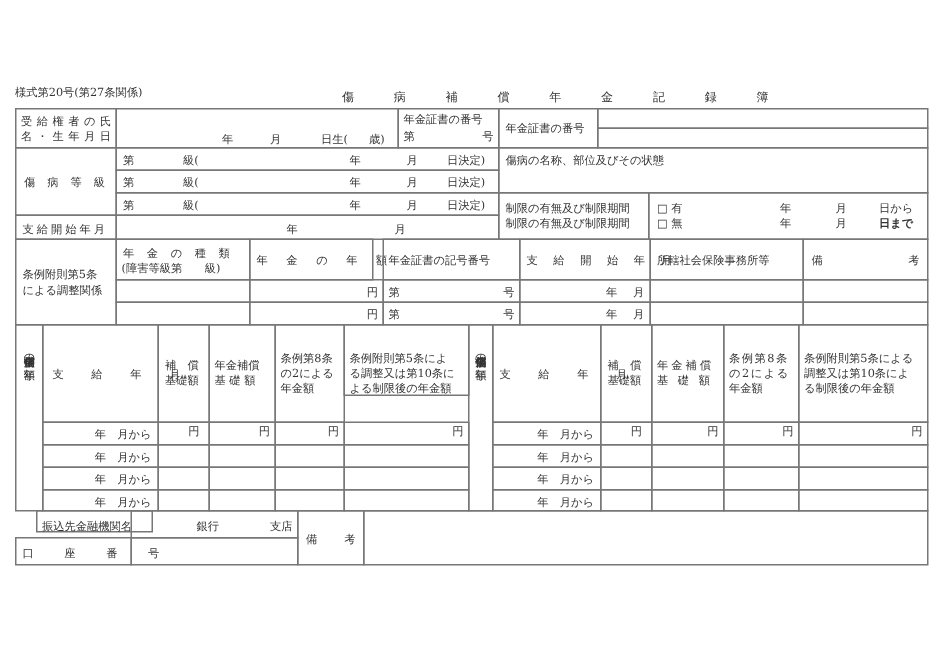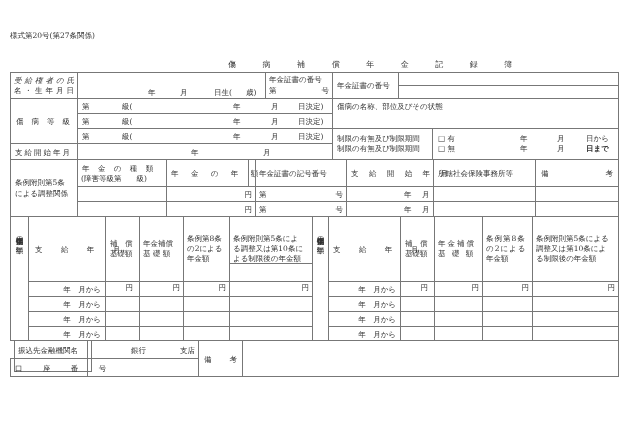--- a/index.html
+++ b/index.html
@@ -7,25 +7,25 @@
   .abs{position:absolute;}
   .cell{position:absolute;box-sizing:border-box;border:1px solid #777;}
   .t{position:absolute;white-space:nowrap;font-size:7.5px;line-height:9px;color:#333;}
   .sp{letter-spacing:5px;}
   .vert{writing-mode:vertical-rl;text-orientation:upright;letter-spacing:0px;font-size:7.5px;line-height:9px;}
   .title{font-size:8px;letter-spacing:12px;text-align:center;}
 </style>
 </head>
 <body>
 
-<div class="t" style="left:10px;top:31px;">様式第20号(第27条関係)</div>
+<div class="t" style="left:10px;top:57px;">様式第20号(第27条関係)</div>
 <div class="t title" style="left:228px;top:60px;">傷 病 補 償 年 金 記 録 簿</div>
 
 <div class="cell" style="left:10px;top:72px;width:68px;height:27px;">
-  <div class="t sp" style="left:3px;top:3px;letter-spacing:3px;font-style:italic;">受給権者の氏</div>
+  <div class="t sp" style="left:3px;top:3px;letter-spacing:3px;">受給権者の氏</div>
   <div class="t sp" style="left:3px;top:13px;letter-spacing:3px;">名・生年月日</div>
 </div>
 <div class="cell" style="left:77px;top:72px;width:189px;height:27px;">
   <div class="t" style="left:70px;top:15px;">年</div>
   <div class="t" style="left:102px;top:15px;">月</div>
   <div class="t" style="left:136px;top:15px;">日生(</div>
   <div class="t" style="left:168px;top:15px;">歳)</div>
 </div>
 <div class="cell" style="left:265px;top:72px;width:68px;height:27px;">
   <div class="t" style="left:3px;top:2px;">年金証書の番号</div>
@@ -272,21 +272,21 @@
 
   <div class="cell" style="left:328px;top:326px;width:73px;height:15px;">
       <div class="t" style="right:4px;top:3px;">年　月から</div>
     </div>
   <div class="cell" style="left:400px;top:326px;width:35px;height:15px;"></div>
   <div class="cell" style="left:434px;top:326px;width:49px;height:15px;"></div>
   <div class="cell" style="left:482px;top:326px;width:51px;height:15px;"></div>
   <div class="cell" style="left:532px;top:326px;width:87px;height:15px;"></div>
 </div>
 
-<div class="cell" style="left:14px;top:340px;width:78px;height:32px;">
+<div class="cell" style="left:24px;top:340px;width:78px;height:15px;">
   <div class="t" style="left:3px;top:5px;">振込先金融機関名</div>
 </div>
 <div class="cell" style="left:87px;top:340px;width:112px;height:19px;">
   <div class="t" style="left:43px;top:5px;">銀行</div>
   <div class="t" style="left:92px;top:5px;">支店</div>
 </div>
 <div class="cell" style="left:10px;top:358px;width:78px;height:19px;">
   <div class="t" style="left:4px;top:5px;letter-spacing:9px;">口 座 番 号</div>
 </div>
 <div class="cell" style="left:87px;top:358px;width:112px;height:19px;"></div>

